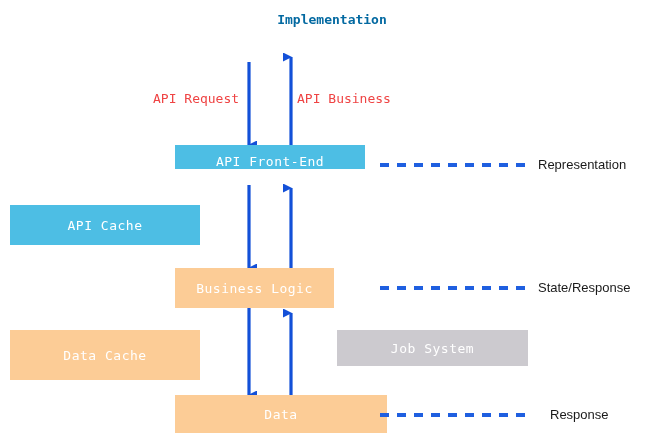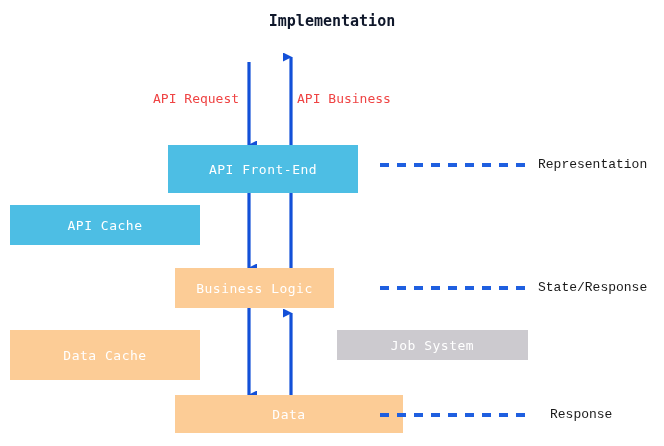--- a/index.html
+++ b/index.html
@@ -17,23 +17,23 @@
     background: #ffffff;
     overflow: hidden;
   }
   .title {
     position: absolute;
     left: 0;
     top: 12px;
     width: 664px;
     text-align: center;
     font-family: "DejaVu Sans Mono", "Liberation Mono", monospace;
-    font-size: 15px;
+    font-size: 13px;
     font-weight: bold;
-    color: #0f172a;
+    color: #0369a1;
     letter-spacing: 0px;
   }
   .box {
     position: absolute;
     display: flex;
     align-items: center;
     justify-content: center;
     font-family: "DejaVu Sans Mono", "Liberation Mono", monospace;
     font-size: 13px;
     color: #ffffff;
@@ -42,21 +42,21 @@
   }
   .edge-label {
     position: absolute;
     font-family: "DejaVu Sans Mono", "Liberation Mono", monospace;
     font-size: 13px;
     color: #ef4444;
     white-space: nowrap;
   }
   .side-label {
     position: absolute;
-    font-family: Liberation Mono, monospace;
+    font-family: Liberation Sans, sans-serif;
     font-size: 13px;
     color: #1a1a1a;
     white-space: nowrap;
   }
   .dashline {
     position: absolute;
     height: 4px;
   }
   svg.arrows {
     position: absolute;
@@ -87,36 +87,36 @@
         <line x1="249" x2="249" y1="62" y2="145" marker-end="url(#ah-down)"></line>
         <line x1="291" x2="291" y1="145" y2="57" marker-end="url(#ah-up)"></line>
         <line x1="249" x2="249" y1="185" y2="268" marker-end="url(#ah-down)"></line>
         <line x1="291" x2="291" y1="268" y2="188" marker-end="url(#ah-up)"></line>
         <line x1="249" x2="249" y1="308" y2="395" marker-end="url(#ah-down)"></line>
         <line x1="291" x2="291" y1="395" y2="313" marker-end="url(#ah-up)"></line>
       </g>
   </svg>
 
   <div id="boxes-layer">
-      <div class="box" style="left: 168px; top: 145px; width: 190px; height: 48px; background: rgb(77, 190, 228);">
+      <div class="box" style="left: 175px; top: 145px; width: 190px; height: 24px; background: rgb(77, 190, 228); align-items: flex-end;">
         <span>API Front-End</span>
       </div>
       <div class="box" style="left: 10px; top: 205px; width: 190px; height: 40px; background: rgb(77, 190, 228);">
         <span>API Cache</span>
       </div>
       <div class="box" style="left: 175px; top: 268px; width: 159px; height: 40px; background: rgb(252, 204, 150);">
         <span>Business Logic</span>
       </div>
       <div class="box" style="left: 10px; top: 330px; width: 190px; height: 50px; background: rgb(252, 204, 150);">
         <span>Data Cache</span>
       </div>
-      <div class="box" style="left: 337px; top: 330px; width: 191px; height: 30px; background: rgb(204, 202, 207);">
+      <div class="box" style="left: 337px; top: 330px; width: 191px; height: 36px; background: rgb(204, 202, 207);">
         <span>Job System</span>
       </div>
-      <div class="box" style="left: 175px; top: 395px; width: 228px; height: 38px; background: rgb(252, 204, 150);">
+      <div class="box" style="left: 175px; top: 395px; width: 212px; height: 38px; background: rgb(252, 204, 150);">
         <span>Data</span>
       </div>
     </div>
   <div id="labels-layer">
       <div class="edge-label" style="left: 153px; top: 91px;">API Request</div>
       <div class="edge-label" style="left: 297px; top: 91px;">API Business</div>
       <div class="dashline" style="left: 380px; top: 163px; width: 148px; background-image: repeating-linear-gradient(to right, rgb(31, 95, 224) 0px, rgb(31, 95, 224) 9px, rgba(0, 0, 0, 0) 9px, rgba(0, 0, 0, 0) 17px);"></div>
       <div class="side-label" style="left: 538px; top: 157px;">Representation</div>
       <div class="dashline" style="left: 380px; top: 286px; width: 148px; background-image: repeating-linear-gradient(to right, rgb(31, 95, 224) 0px, rgb(31, 95, 224) 9px, rgba(0, 0, 0, 0) 9px, rgba(0, 0, 0, 0) 17px);"></div>
       <div class="side-label" style="left: 538px; top: 280px;">State/Response</div>

